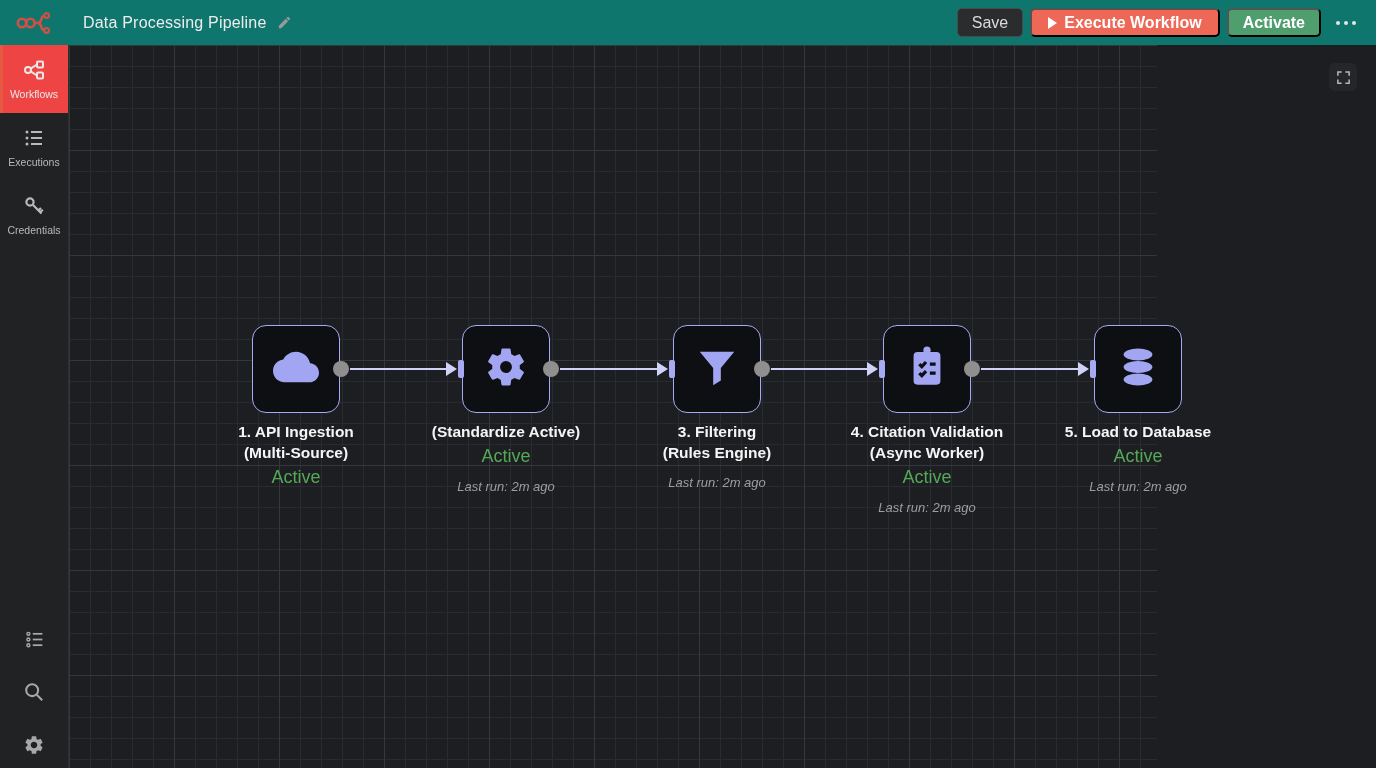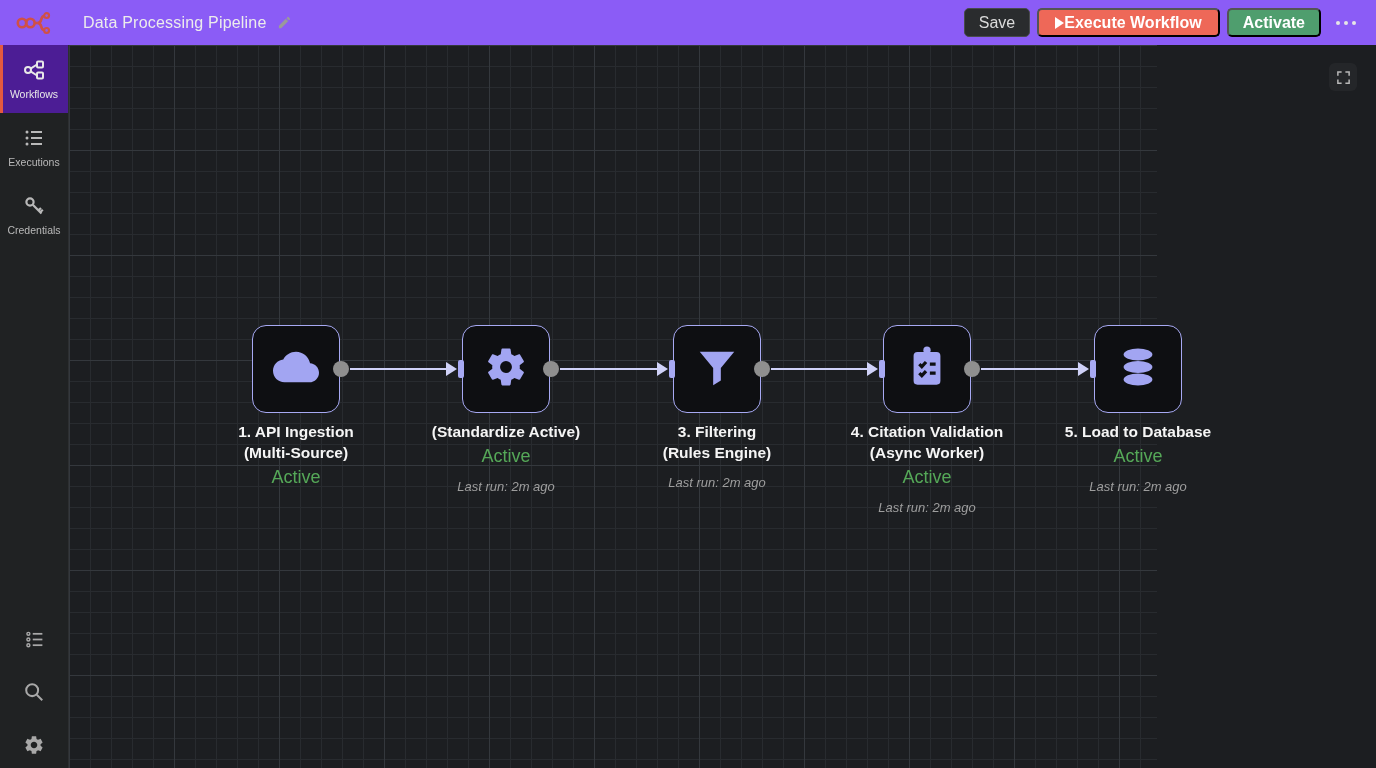--- a/index.html
+++ b/index.html
@@ -1,41 +1,41 @@
 <!DOCTYPE html>
 <html><head>
 <meta charset="utf-8">
 <style>
   * { margin:0; padding:0; box-sizing:border-box; }
   html,body { width:1376px; height:768px; overflow:hidden; background:#1c1e21;
               font-family:"Liberation Sans", sans-serif; }
 
   
   .topbar { position:absolute; left:0; top:0; width:1376px; height:45px;
-            background:#8b5cf6; display:flex; align-items:center; z-index:30; }
+            background:#0f766e; display:flex; align-items:center; z-index:30; }
   .logo-wrap { width:69px; display:flex; justify-content:center; align-items:center; }
   .wf-title { color:#ececec; font-size:16px; font-weight:400; margin-left:14px; letter-spacing:.2px; }
   .edit-pencil { margin-left:10px; display:flex; align-items:center; cursor:pointer; }
   .topbar-right { margin-left:auto; display:flex; align-items:center; gap:7px; padding-right:14px; }
   .btn { height:29px; border-radius:5px; font-size:16px; display:flex; align-items:center;
          justify-content:center; padding:0 14px; cursor:pointer; font-weight:600; }
   .btn-save { background:#2a2c2e; border:1px solid #484a4d; color:#dcdcdc; font-weight:400; }
-  .btn-execute { background:#ee6858; color:#fff; gap:0; padding:0 16px; }
+  .btn-execute { background:#ee6858; color:#fff; gap:7px; padding:0 16px; }
   .btn-activate { background:#4f9e6e; color:#fff; }
   .play-tri { width:0; height:0; border-left:9px solid #fff; border-top:6px solid transparent;
               border-bottom:6px solid transparent; }
   .more-dots { display:flex; gap:4px; padding:6px 6px 6px 8px; cursor:pointer; }
   .more-dots i { width:4px; height:4px; border-radius:50%; background:#e6e6e6; }
 
   
   .sidebar { position:absolute; left:0; top:45px; width:69px; height:723px;
              background:#202223; border-right:1px solid #2d2f31; z-index:20; }
   .side-item { position:relative; width:100%; height:68px; display:flex; flex-direction:column;
                align-items:center; justify-content:center; gap:6px; cursor:pointer; color:#b9b9b9; }
-  .side-item.active { background:#4c1d95; color:#e8e8e8; }
+  .side-item.active { background:#ef4444; color:#e8e8e8; }
   .side-item.active::before { content:""; position:absolute; left:0; top:0; bottom:0; width:3px;
                               background:#e4593f; }
   .side-label { font-size:10.5px; }
   .sidebar-bottom { position:absolute; bottom:12px; left:0; width:100%; display:flex;
                     flex-direction:column; align-items:center; gap:31px; }
   .sidebar-bottom .bicon { cursor:pointer; display:flex; }
 
   
   .canvas { position:absolute; left:69px; top:45px; width:1088px; height:723px;
             background-color:#1c1e21;

